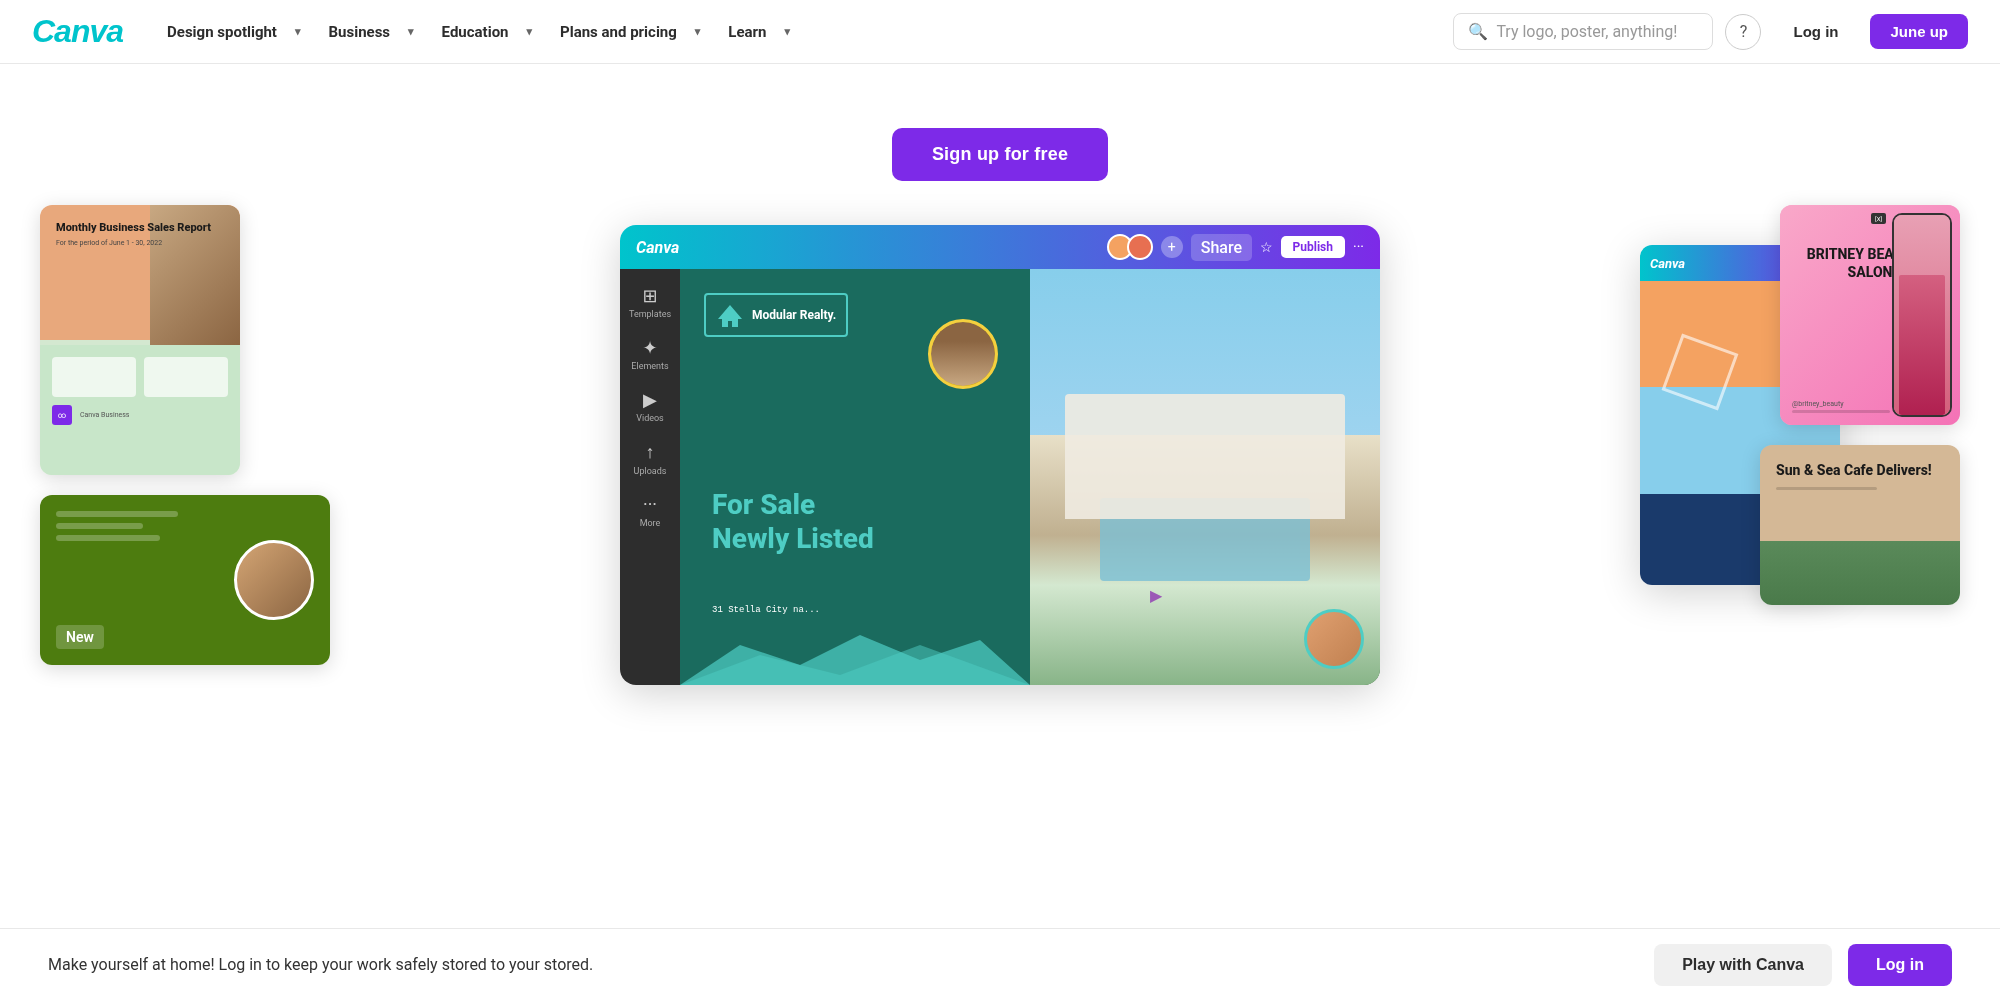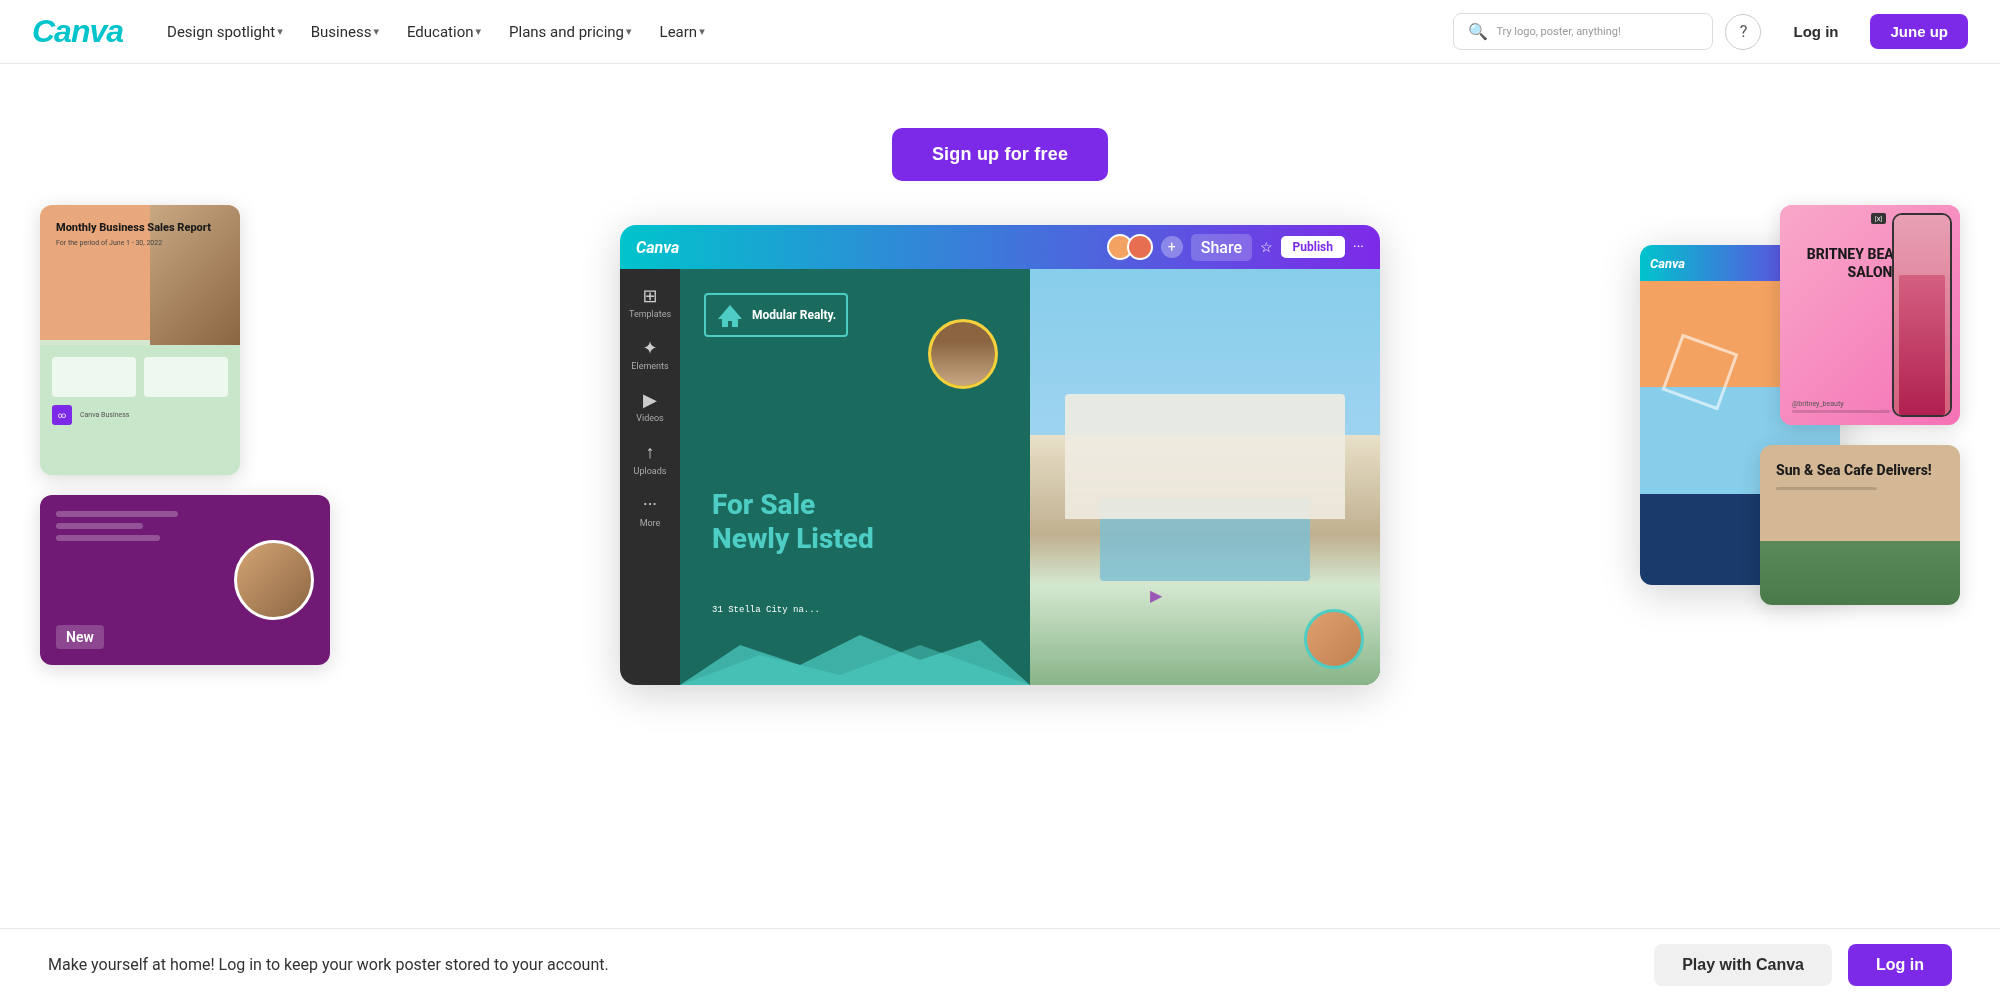--- a/index.html
+++ b/index.html
@@ -9,37 +9,37 @@
     .navbar {
       position: fixed; top: 0; left: 0; right: 0; height: 64px;
       background: #fff; border-bottom: 1px solid #e8e8e8;
       display: flex; align-items: center; padding: 0 32px; gap: 0; z-index: 100;
     }
     .navbar-logo { margin-right: 32px; cursor: pointer; }
     .canva-logo { font-size: 32px; font-weight: 700; color: #00C4CC; font-family: 'Arial Rounded MT Bold', Arial, sans-serif; letter-spacing: -1px; }
 
     .nav-items { display: flex; align-items: center; gap: 4px; flex: 1; }
     .nav-item {
-      display: flex; align-items: center; gap: 0;
+      display: flex; align-items: center; gap: 16px;
       padding: 8px 12px; border-radius: 8px; cursor: pointer;
-      font-size: 15px; color: #2d2d2d; font-weight: 400; white-space: nowrap;
+      font-size: 15px; color: #2d2d2d; font-weight: 700; white-space: nowrap;
       transition: background 0.15s;
     }
     .nav-item .chevron { font-size: 11px; color: #666; margin-left: 2px; }
 
     .nav-right { display: flex; align-items: center; gap: 12px; }
 
     .search-box {
       display: flex; align-items: center; gap: 8px;
       border: 1.5px solid #ddd; border-radius: 8px;
       padding: 8px 14px; width: 260px; cursor: text;
       background: #fff;
     }
     .search-box .search-icon { color: #666; font-size: 16px; }
-    .search-placeholder { font-size: 11px; color: #999; }
+    .search-placeholder { font-size: 16px; color: #999; }
 
     .help-btn {
       width: 36px; height: 36px; border-radius: 50%;
       border: 1.5px solid #ccc; display: flex; align-items: center; justify-content: center;
       cursor: pointer; font-size: 16px; color: #555;
     }
     .login-btn {
       padding: 9px 20px; border-radius: 8px; border: none;
       background: transparent; font-size: 15px; font-weight: 600;
       color: #2d2d2d; cursor: pointer;
@@ -88,21 +88,21 @@
     }
 
     
     .card-left-bottom {
       position: absolute; left: 40px; top: 290px;
       width: 290px; height: 170px; border-radius: 12px; overflow: hidden;
       box-shadow: 0 4px 20px rgba(0,0,0,0.15);
     }
     .card-purple {
       width: 100%; height: 100%;
-      background: #701a75;
+      background: #4d7c0f;
       display: flex; flex-direction: column; justify-content: flex-end; padding: 16px;
       position: relative;
     }
     .card-purple .new-badge {
       position: absolute; bottom: 16px; left: 16px;
       background: rgba(255,255,255,0.2); color: #fff; font-size: 14px; font-weight: 600;
       padding: 4px 10px; border-radius: 4px;
     }
     .card-purple .person-group {
       position: absolute; right: 16px; top: 0; bottom: 0;
@@ -481,19 +481,19 @@
         <div class="cafe-title">Sun &amp; Sea Cafe Delivers!</div>
         <div style="margin-top: 8px; width:60%; height:3px; background:rgba(0,0,0,0.15); border-radius:2px;"></div>
       </div>
     </div>
 
   </div>
 </main>
 
 <div class="bottom-bar-notification">
   <div class="bottom-message">
-    <strong>Make yourself at home!</strong><span> Log in to keep your work poster stored to your account.</span>
+    <strong>Make yourself at home!</strong><span> Log in to keep your work safely stored to your stored.</span>
   </div>
   <div class="bottom-actions">
     <button class="play-btn">Play with Canva</button>
     <button class="login-btn2">Log in</button>
   </div>
 </div>
 
 </body></html>

